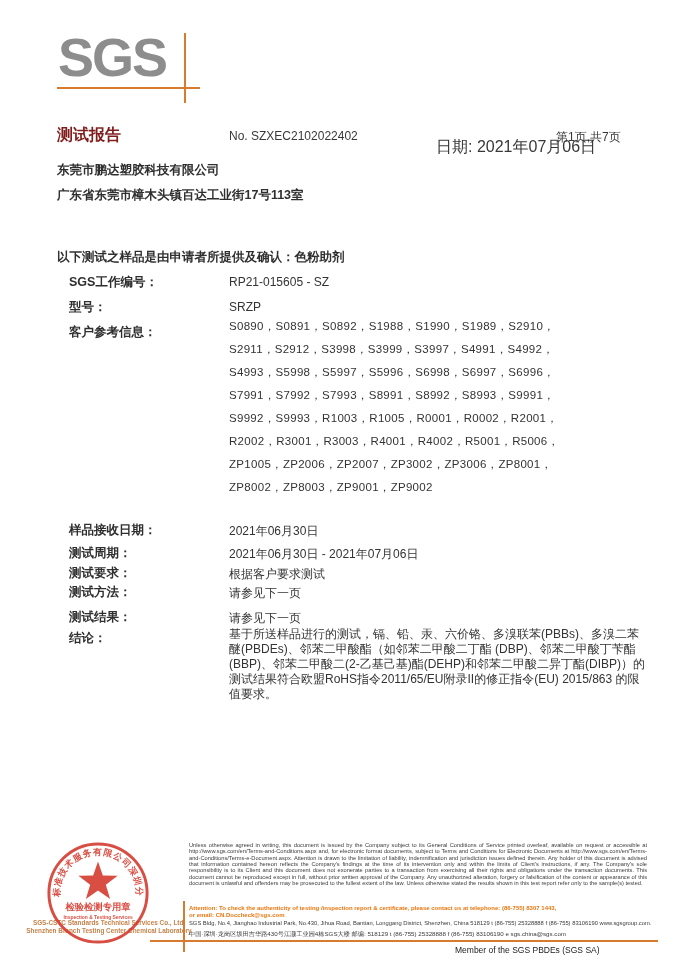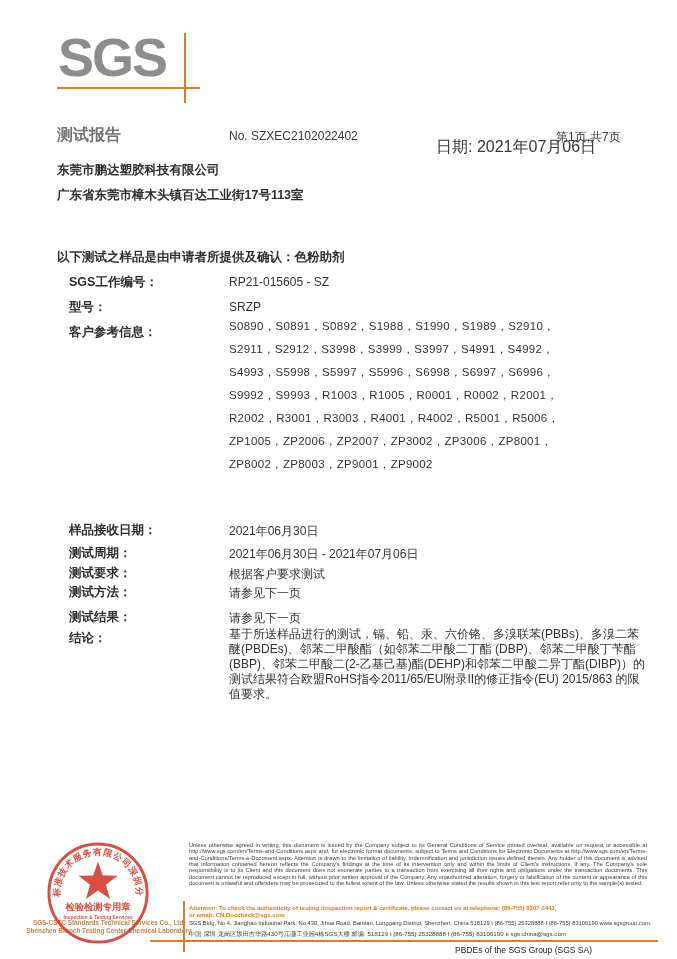--- a/index.html
+++ b/index.html
@@ -5,21 +5,21 @@
   html,body{margin:0;padding:0;background:#ffffff;}
   .page{
     position:relative;width:677px;height:959px;background:#fff;overflow:hidden;
     font-family:"Liberation Sans",sans-serif;color:#383838;
   }
   .abs{position:absolute;}
   
   .logo-text{left:58px;top:30px;font-size:54px;line-height:1;font-weight:700;color:#8d8d8d;letter-spacing:-2px;}
   .hline-top{left:57px;top:87px;width:143px;height:2px;background:#d97b2e;}
   .vline-top{left:184px;top:33px;width:2px;height:70px;background:#d97b2e;}
-  .title{left:57px;top:125px;font-size:16px;font-weight:700;color:#737373;}
+  .title{left:57px;top:125px;font-size:16px;font-weight:700;color:#7f1d1d;}
   .report-no{left:229px;top:129px;font-size:12px;}
   .date{left:436px;top:129px;font-size:16px;margin-top:8px;}
   .page-no{left:556px;top:129px;font-size:12px;}
   
   .company{left:57px;top:162px;font-size:12.5px;font-weight:600;color:#2f2f2f;}
   .company-addr{left:57px;top:187px;font-size:12.5px;font-weight:600;color:#2f2f2f;}
   .intro{left:57px;top:249px;font-size:12.5px;font-weight:600;color:#2f2f2f;text-align:right;}
   
   .flabel{left:57px;font-size:12.5px;font-weight:600;color:#2f2f2f;margin-left:12px;}
   .fvalue{left:229px;font-size:12px;color:#333;}
@@ -59,20 +59,21 @@
   <div class="abs fvalue" style="top:275px">RP21-015605 - SZ</div>
 
   <div class="abs flabel" style="top:299px">型号：</div>
   <div class="abs fvalue" style="top:300px">SRZP</div>
 
   <div class="abs flabel" style="top:324px">客户参考信息：</div>
   <div class="abs fvalue ref-lines" style="top:315px">
     <div>S0890，S0891，S0892，S1988，S1990，S1989，S2910，</div>
     <div>S2911，S2912，S3998，S3999，S3997，S4991，S4992，</div>
     <div>S4993，S5998，S5997，S5996，S6998，S6997，S6996，</div>
+    <div>S7991，S7992，S7993，S8991，S8992，S8993，S9991，</div>
     <div>S9992，S9993，R1003，R1005，R0001，R0002，R2001，</div>
     <div>R2002，R3001，R3003，R4001，R4002，R5001，R5006，</div>
     <div>ZP1005，ZP2006，ZP2007，ZP3002，ZP3006，ZP8001，</div>
     <div>ZP8002，ZP8003，ZP9001，ZP9002</div>
   </div>
 
   <div class="abs flabel" style="top:522px">样品接收日期：</div>
   <div class="abs fvalue" style="top:523px">2021年06月30日</div>
 
   <div class="abs flabel" style="top:545px">测试周期：</div>
@@ -112,15 +113,15 @@
   <div class="abs attention">
     <div>Attention: To check the authenticity of testing /inspection report &amp; certificate, please contact us at telephone: (86-755) 8307 1443,</div>
     <div>or email: CN.Doccheck@sgs.com</div>
   </div>
   <div class="abs addr1">SGS Bldg, No.4, Jianghao Industrial Park, No.430, Jihua Road, Bantian, Longgang District, Shenzhen, China 518129   t (86-755) 25328888   f (86-755) 83106190   www.sgsgroup.com.cn</div>
   <div class="abs addr2">中国·深圳·龙岗区坂田吉华路430号江灏工业园4栋SGS大楼   邮编: 518129   t (86-755) 25328888   f (86-755) 83106190   e sgs.china@sgs.com</div>
 
   <div class="abs vline-bot"></div>
   <div class="abs hline-bot"></div>
 
-  <div class="abs member">PBDEs of the SGS Group (SGS SA)</div>
+  <div class="abs member">Member of the SGS PBDEs (SGS SA)</div>
 
 </div>
 
 </body></html>

